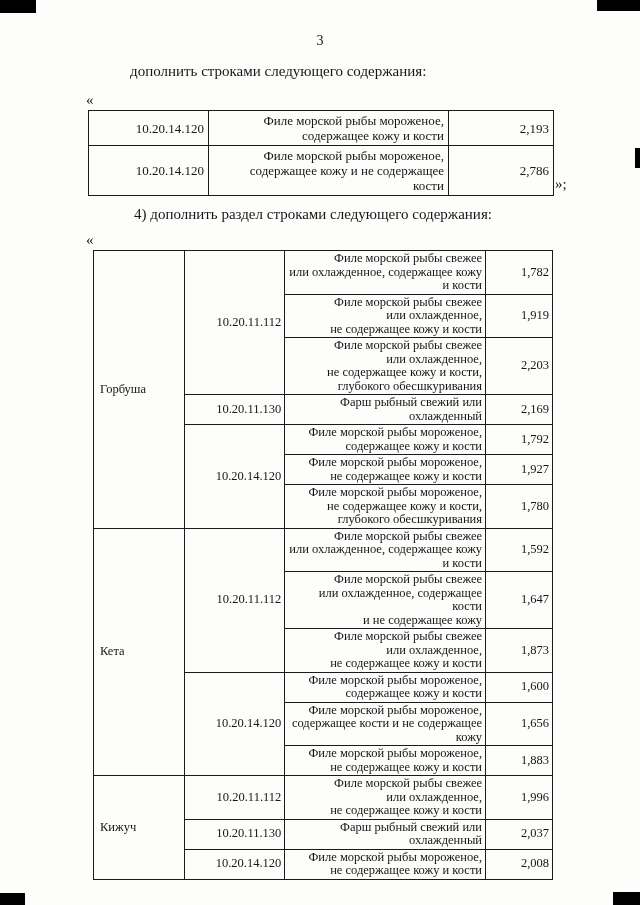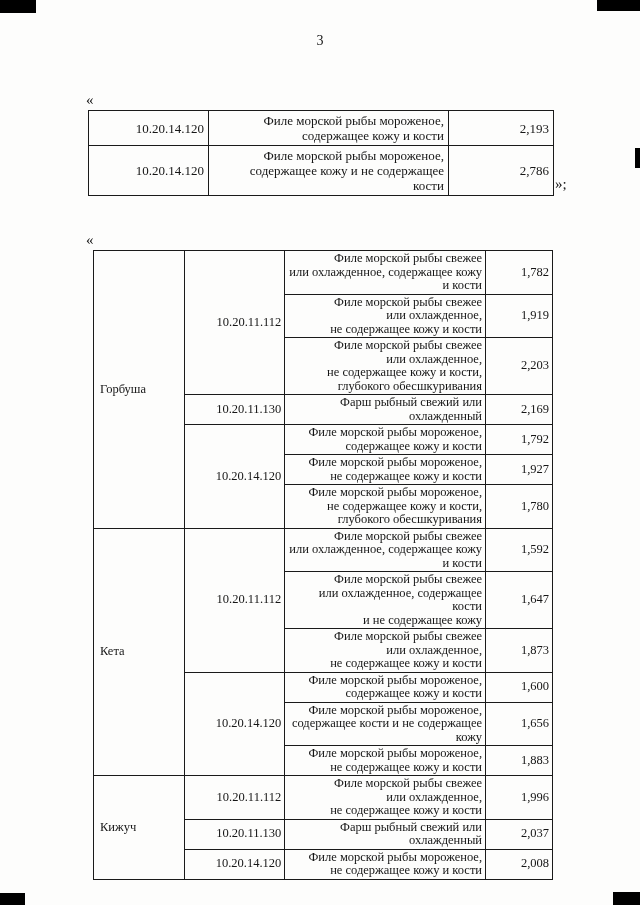--- a/index.html
+++ b/index.html
@@ -61,20 +61,21 @@
 
 <div class="page">
   <div class="artifact art-tl"></div>
   <div class="artifact art-tr"></div>
   <div class="artifact art-re"></div>
   <div class="artifact art-bl"></div>
   <div class="artifact art-br"></div>
 
   <div class="page-number">3</div>
 
+  <div class="intro-text">дополнить строками следующего содержания:</div>
 
   <div class="quote q-open-1">«</div>
 
   <table class="t1">
     <tbody>
         <tr>
           <td class="code">10.20.14.120</td>
           <td class="desc">Филе морской рыбы мороженое,
 содержащее кожу и кости</td>
           <td class="value">2,193</td>
@@ -84,20 +85,21 @@
           <td class="desc">Филе морской рыбы мороженое,
 содержащее кожу и не содержащее
 кости</td>
           <td class="value">2,786</td>
         </tr>
       </tbody>
   </table>
 
   <div class="quote q-close-1">»;</div>
 
+  <div class="section4-text">4) дополнить раздел строками следующего содержания:</div>
 
   <div class="quote q-open-2">«</div>
 
   <table class="t2">
     <tbody>
         <tr>
           <td class="fish" rowspan="7">Горбуша</td>
           <td class="code" rowspan="3">10.20.11.112</td>
           <td class="desc">Филе морской рыбы свежее
 или охлажденное, содержащее кожу

